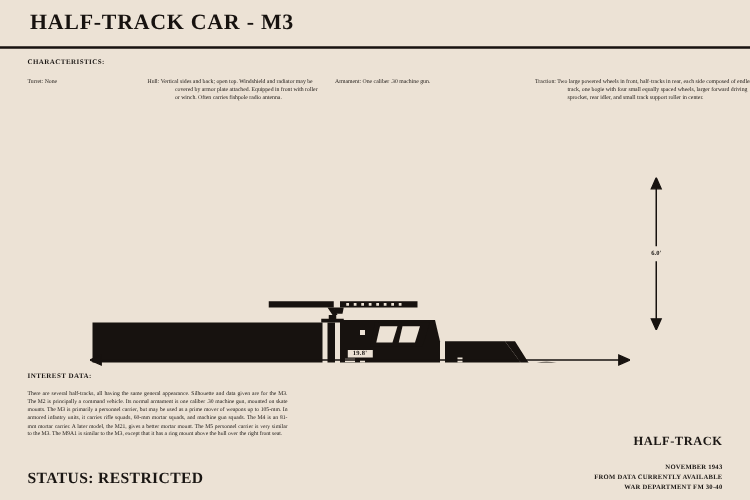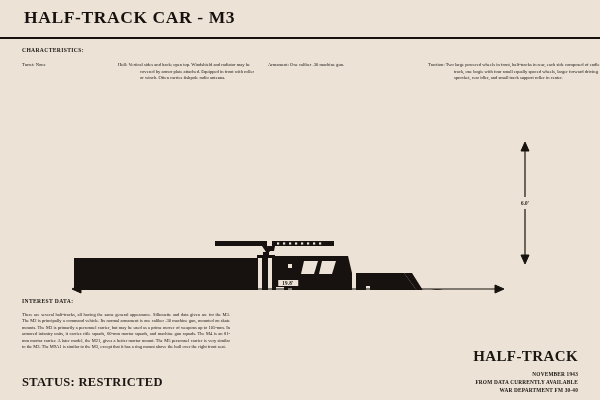--- a/index.html
+++ b/index.html
@@ -148,21 +148,21 @@
     top: 375px;
     font-size: 12.5px;
     font-weight: bold;
     letter-spacing: 0.3px;
     text-align: right;
   }
   .ht-mark {
     position: absolute;
     right: 22px;
     top: 348px;
-    font-size: 15px;
+    font-size: 10px;
     font-weight: bold;
     letter-spacing: 0.4px;
     text-align: left;
   }
   .credits {
     position: absolute;
     right: 22px;
     top: 371px;
     text-align: right;
     font-size: 5.3px;

